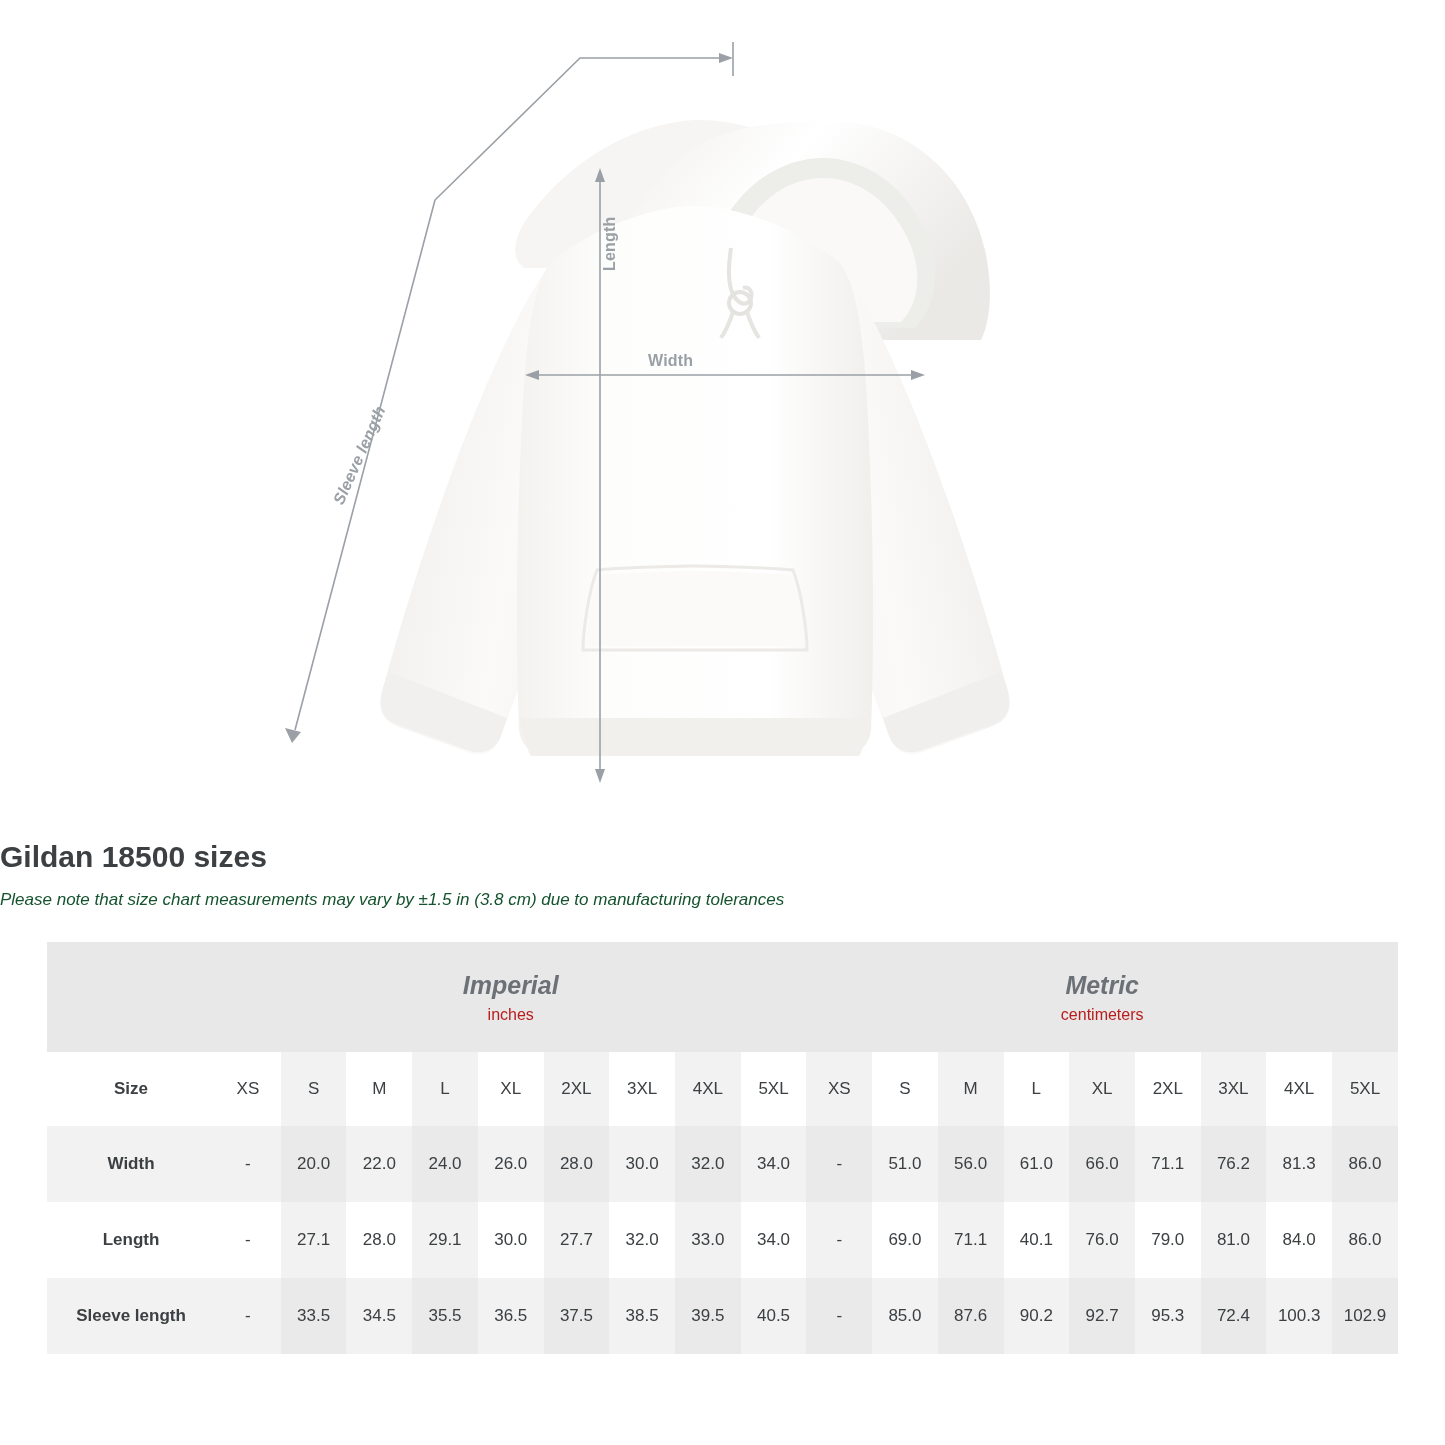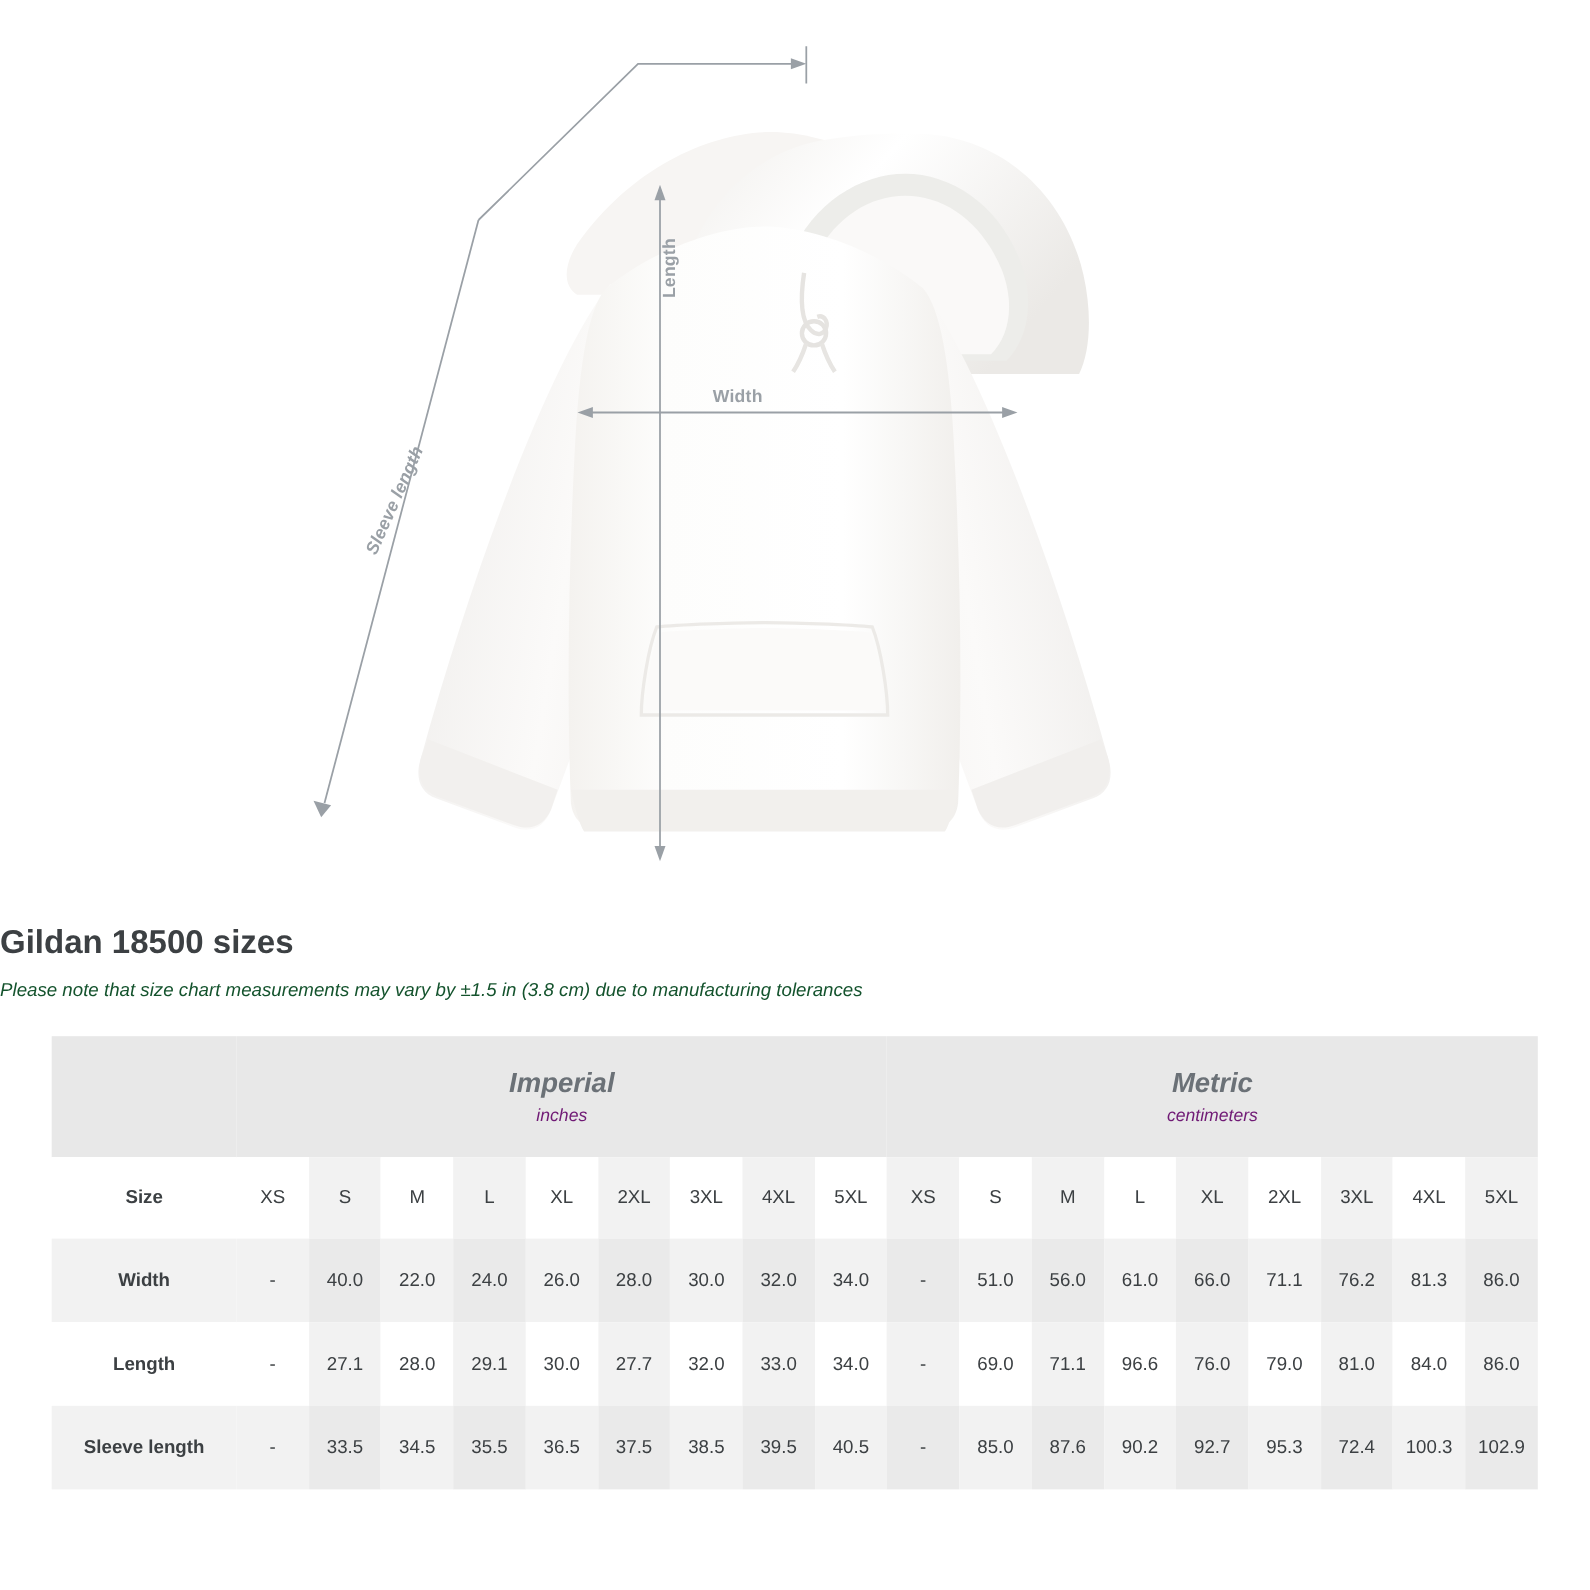--- a/index.html
+++ b/index.html
@@ -107,22 +107,21 @@
   }
   .unit-name {
     font-size: 25px;
     font-style: italic;
     font-weight: bold;
     color: #6b7177;
     line-height: 1.25;
   }
   .unit-sub {
     font-size: 16px;
-    font-style: italic;
-    color: #701a75;
+    color: #b91c1c;
     margin-top: 4px;
   }
   .row-head td {
     height: 72px;
     background: #ffffff;
   }
   .row-head td.alt {
     background: #f2f2f2;
   }
   .row-head td.rowlabel {
@@ -306,21 +305,21 @@
           <td class="alt">XL</td>
           <td>2XL</td>
           <td class="alt">3XL</td>
           <td>4XL</td>
           <td class="alt">5XL</td>
         </tr>
 
         <tr class="data-row shaded">
           <td class="rowlabel">Width</td>
           <td>-</td>
-          <td class="alt">40.0</td>
+          <td class="alt">20.0</td>
           <td>22.0</td>
           <td class="alt">24.0</td>
           <td>26.0</td>
           <td class="alt">28.0</td>
           <td>30.0</td>
           <td class="alt">32.0</td>
           <td>34.0</td>
           <td class="alt">-</td>
           <td>51.0</td>
           <td class="alt">56.0</td>
@@ -339,21 +338,21 @@
           <td>28.0</td>
           <td class="alt">29.1</td>
           <td>30.0</td>
           <td class="alt">27.7</td>
           <td>32.0</td>
           <td class="alt">33.0</td>
           <td>34.0</td>
           <td class="alt">-</td>
           <td>69.0</td>
           <td class="alt">71.1</td>
-          <td>96.6</td>
+          <td>40.1</td>
           <td class="alt">76.0</td>
           <td>79.0</td>
           <td class="alt">81.0</td>
           <td>84.0</td>
           <td class="alt">86.0</td>
         </tr>
 
         <tr class="data-row shaded">
           <td class="rowlabel">Sleeve length</td>
           <td>-</td>

